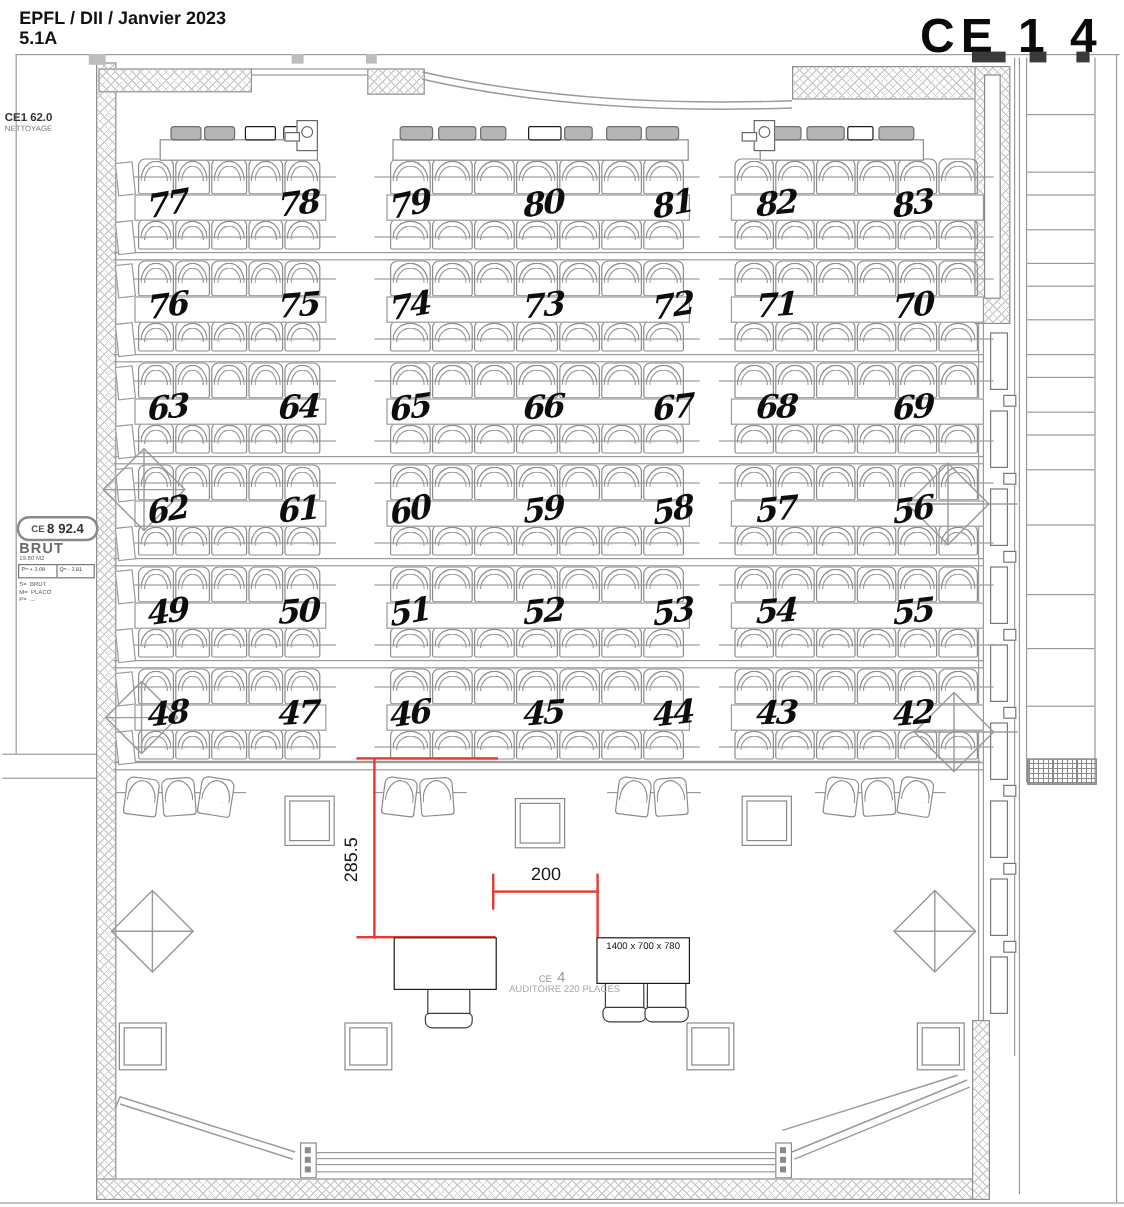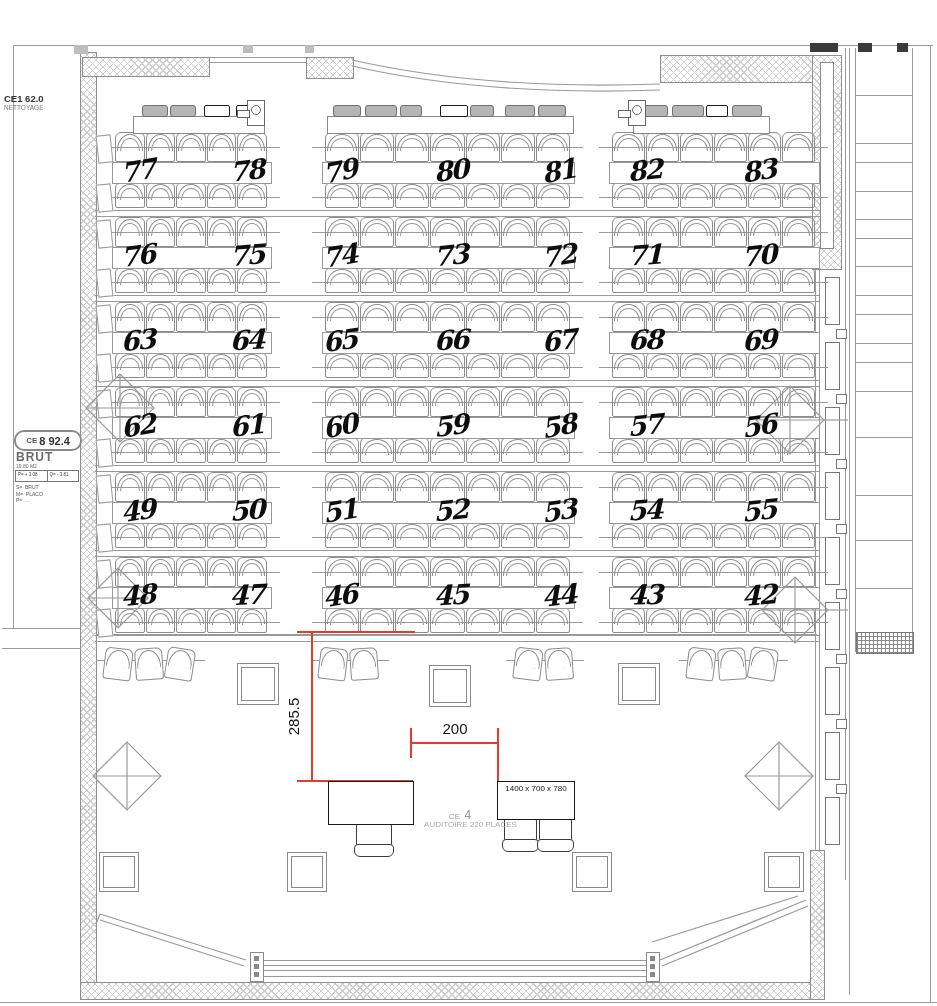--- a/index.html
+++ b/index.html
@@ -70,20 +70,25 @@
   .ce4cap{position:absolute;left:393px;top:820px;width:155px;text-align:center;
      font:400 8px "Liberation Sans",sans-serif;color:#a8a8a8;z-index:12;}
   .tdims{position:absolute;left:499px;top:784px;width:74px;text-align:center;
      font:400 8px "Liberation Sans",sans-serif;color:#111;z-index:30;}
 </style>
 </head>
 <body>
 
 <div id="root">
 
+  <div class="header-left">
+    <div>EPFL / DII / Janvier 2023</div>
+    <div>5.1A</div>
+  </div>
+  <div class="room-title">CE 1 4</div>
 
   <div class="nett">
     <div class="code">CE1 62.0</div>
     <div class="name">NETTOYAGE</div>
   </div>
 
   <div class="stadium">
     <span class="cap">CE</span>
     <span>8 92.4</span>
   </div>

